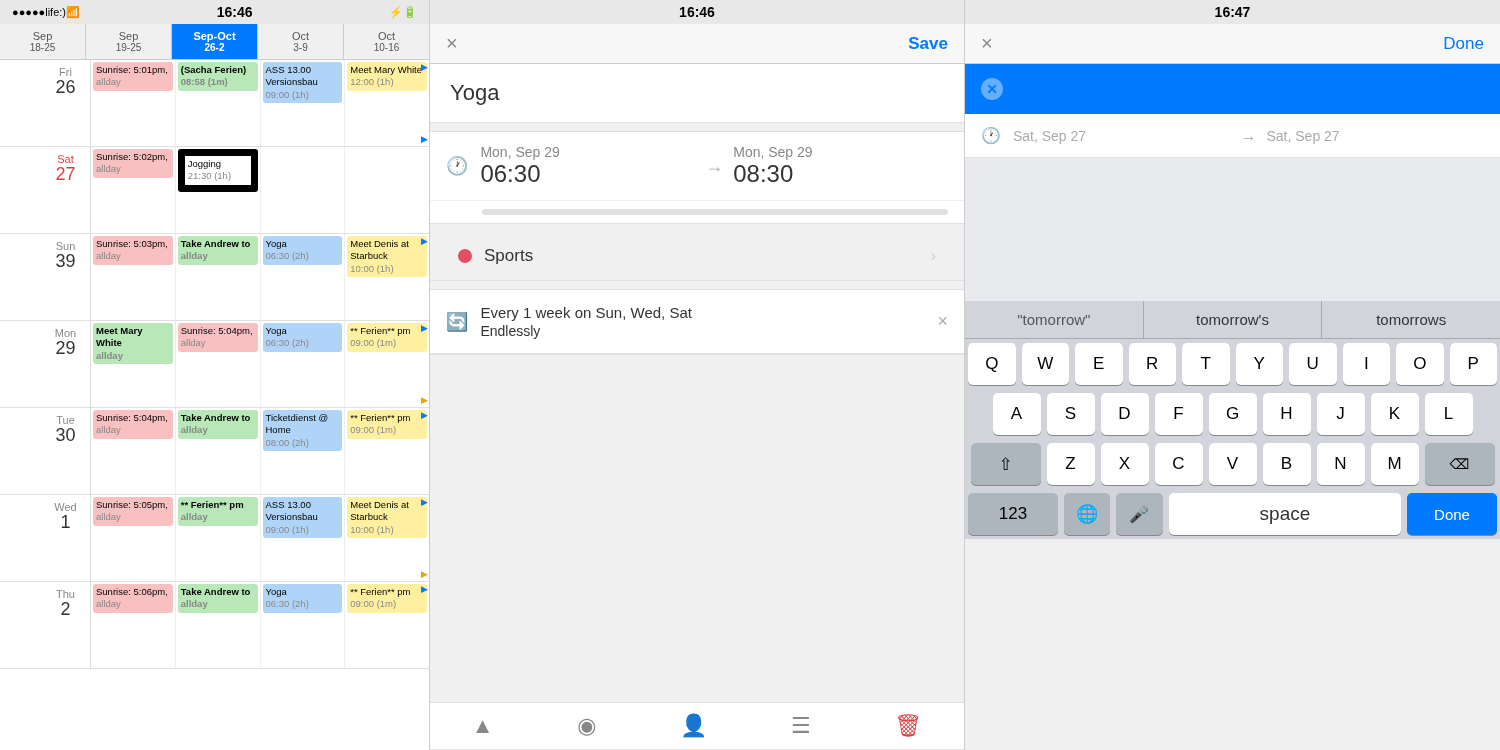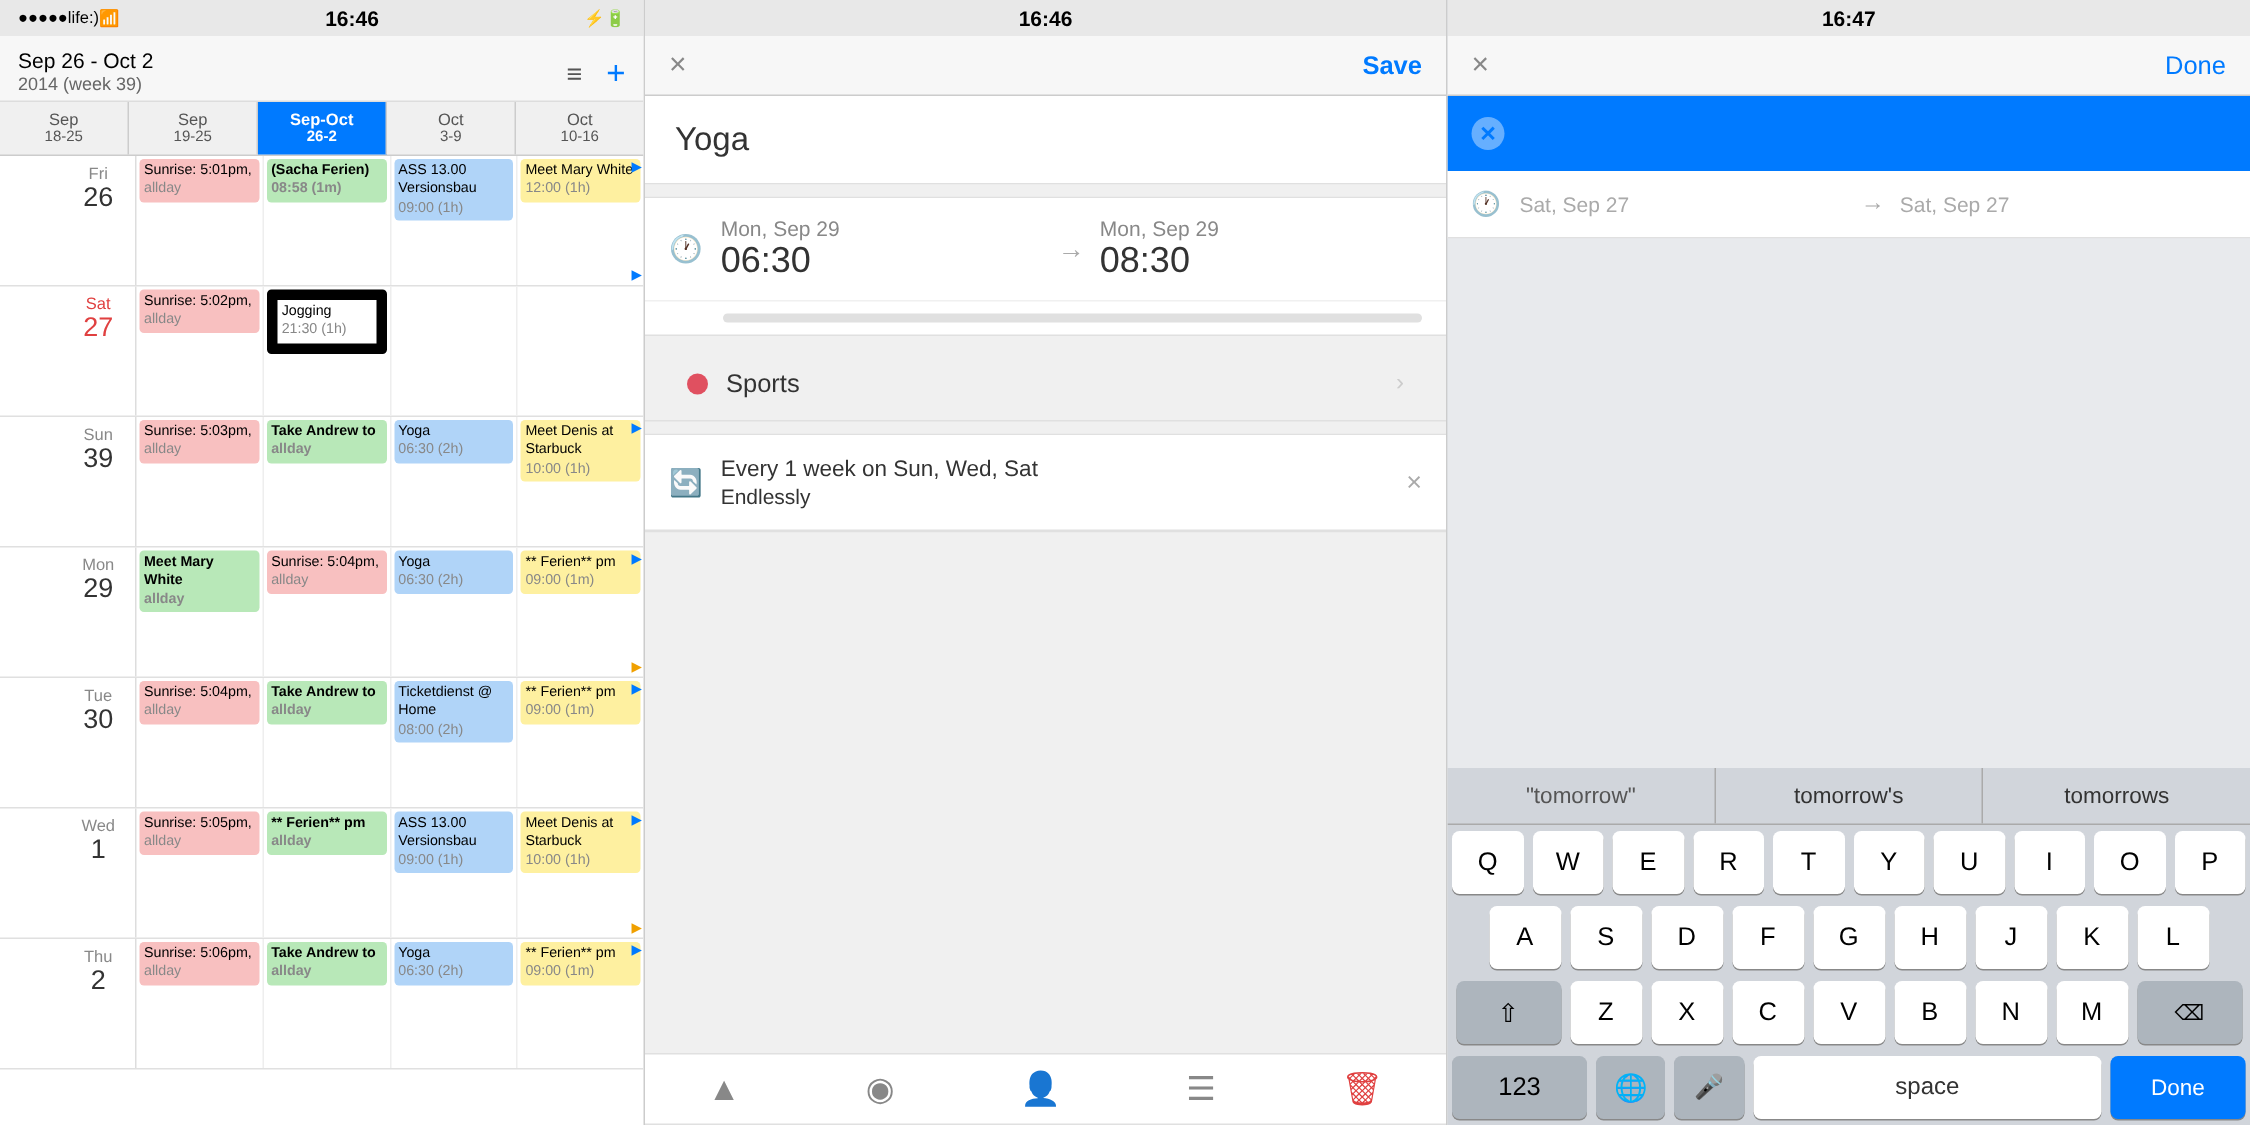--- a/index.html
+++ b/index.html
@@ -246,21 +246,21 @@
       margin-top: auto;
     }
     .ev-tool-btn { font-size: 22px; color: #888; cursor: pointer; }
     .ev-tool-btn.red { color: #e04040; }
 
     .ev-footer { flex: 1; background: #f0f0f0; }
 
     
     .panel-note {
       flex: 1;
-      height: 750px;
+      height: 539px;
       background: #d1d5db;
       display: flex;
       flex-direction: column;
       overflow: hidden;
     }
 
     .note-status-bar {
       background: #e8e8e8;
       display: flex;
       align-items: center;
@@ -378,21 +378,21 @@
     .kb-key.dark {
       background: #adb5bd;
       color: #000;
     }
     .kb-key.wide { min-width: 60px; max-width: 70px; flex: 1.4; }
     .kb-key.wider { min-width: 80px; max-width: 90px; flex: 2; }
     .kb-key.space-key {
       background: #fff;
       flex: 5;
       max-width: 400px;
-      font-size: 16px;
+      font-size: 19px;
       color: #333;
     }
     .kb-key.done-key {
       background: #007aff;
       color: #fff;
       font-size: 15px;
       flex: 2;
       max-width: 90px;
     }
     .kb-key.delete-key {
@@ -412,30 +412,20 @@
 
   <div class="cal-status-bar">
     <span>●●●●●</span>
     <span>life:)</span>
     <span>📶</span>
     <span style="font-weight:600;font-size:14px;margin:0 auto;">16:46</span>
     <span>⚡</span>
     <span>🔋</span>
   </div>
 
-  <div class="cal-header">
-    <div>
-      <div class="cal-header-title">Sep 26 - Oct 2</div>
-      <div class="cal-header-subtitle">2014 (week 39)</div>
-    </div>
-    <div class="cal-header-actions">
-      <span class="cal-header-btn">≡</span>
-      <span class="cal-header-btn" style="color:#007aff;font-size:22px;">+</span>
-    </div>
-  </div>
 
   <div class="cal-nav-bar">
     <div class="cal-nav-item">
       <div>Sep</div>
       <div class="nav-dates">18-25</div>
     </div>
     <div class="cal-nav-item">
       <div>Sep</div>
       <div class="nav-dates">19-25</div>
     </div>

